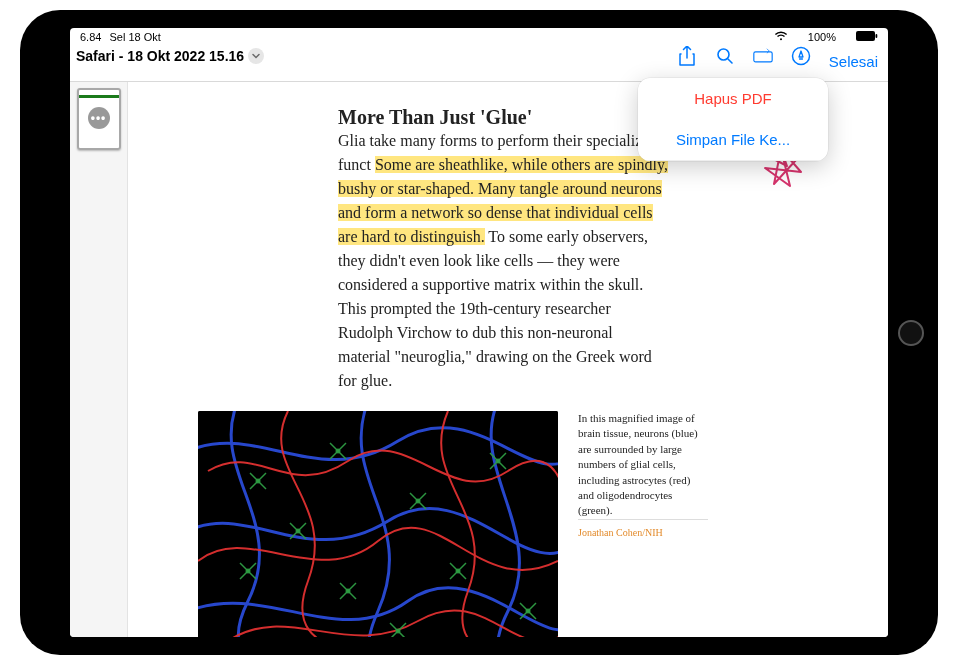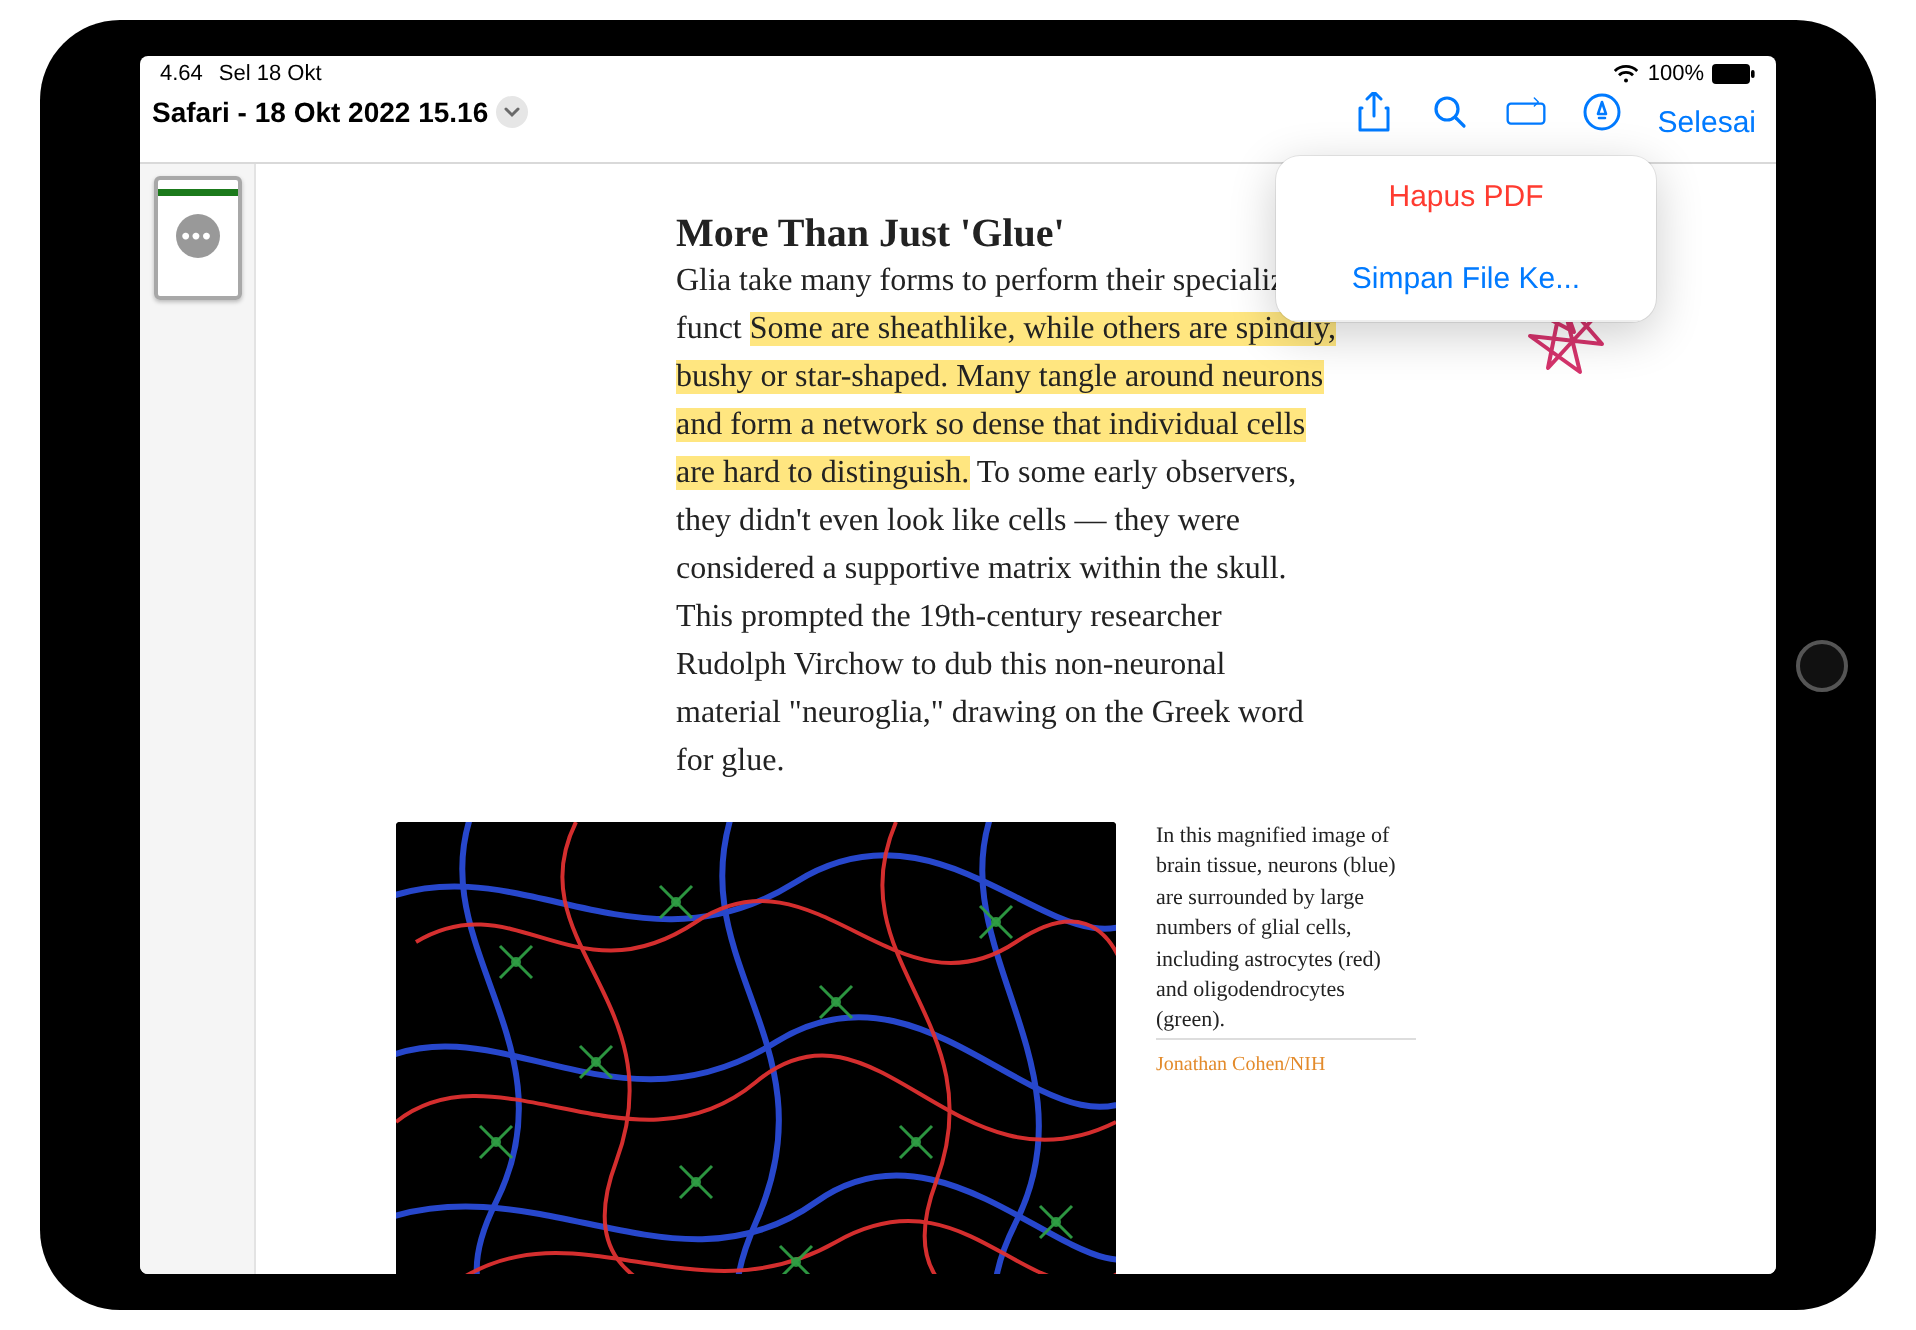--- a/index.html
+++ b/index.html
@@ -42,21 +42,21 @@
     height: 18px;
     display: flex;
     align-items: center;
     justify-content: space-between;
     padding: 0 10px;
     font-size: 11px;
     color: #000;
     font-weight: 500;
   }
   .status-left { display: flex; gap: 8px; }
-  .status-right { display: flex; gap: 4px; align-items: center; }
+  .status-right { display: flex; gap: 20px; align-items: flex-start; }
   .status-wifi svg, .status-batt svg { display: block; }
 
   
   .toolbar {
     height: 36px;
     border-bottom: 1px solid #d9d9d9;
     display: flex;
     align-items: center;
     justify-content: space-between;
     padding: 0 10px 16px 6px;
@@ -197,21 +197,21 @@
 </style>
 </head>
 <body>
 
 <div class="device">
   <div class="home-button"></div>
   <div class="screen">
 
     <div class="status-bar">
       <div class="status-left">
-        <span>4.64</span>
+        <span>6.84</span>
         <span>Sel 18 Okt</span>
       </div>
       <div class="status-right">
         <span class="status-wifi">
           <svg width="14" height="10" viewBox="0 0 14 10">
               <path d="M7 9.2a1 1 0 100-2 1 1 0 000 2zm-3-3.1a4.3 4.3 0 016 0l1-1a5.7 5.7 0 00-8 0zm-2.1-2.1a7.3 7.3 0 0110.2 0l1-1a8.7 8.7 0 00-12.2 0z" fill="#000"></path>
             </svg>
         </span>
         <span>100%</span>
         <span class="status-batt">

